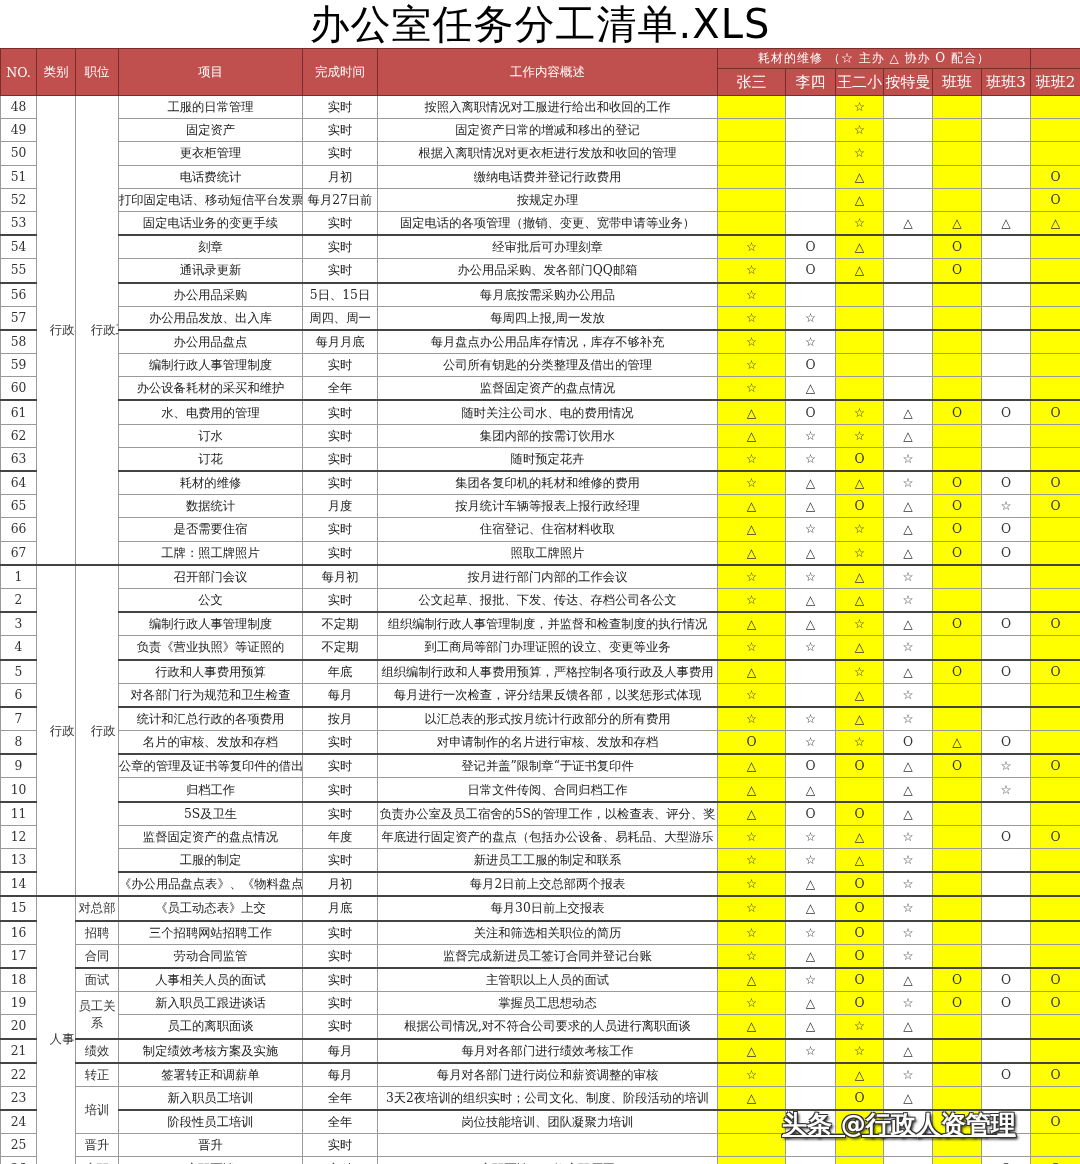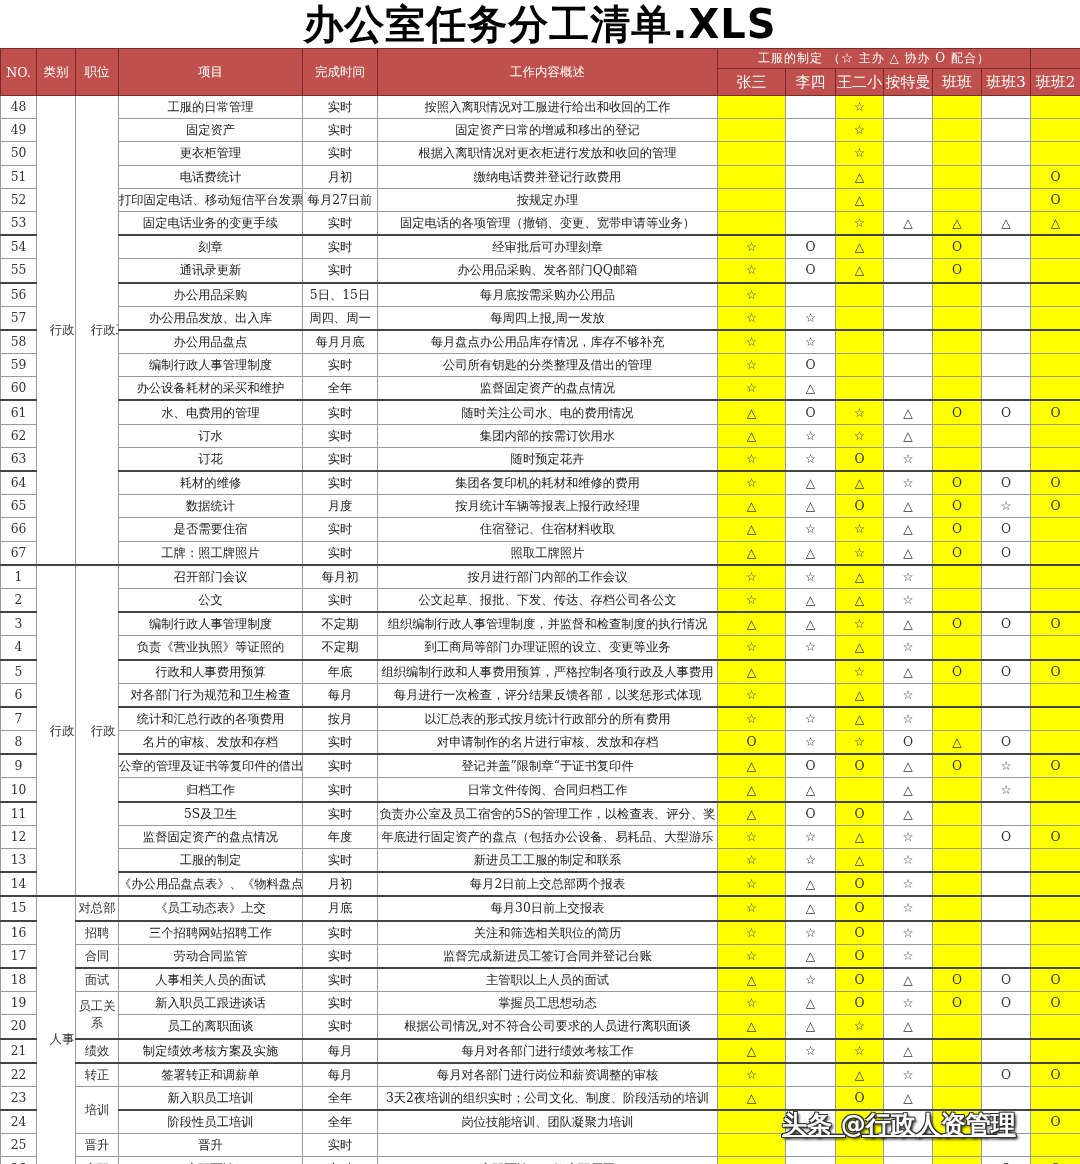--- a/index.html
+++ b/index.html
@@ -1,20 +1,20 @@
 <!DOCTYPE html>
 <html><head>
 <meta charset="utf-8">
 <style>
   html, body { margin:0; padding:0; background:#ffffff; }
   body { width:1080px; height:1164px; overflow:hidden; position:relative;
          font-family:"DejaVu Serif","Liberation Serif",serif; color:#222; }
   .title { position:absolute; left:0; top:0; width:1080px; height:48px;
            text-align:center; font-family:"DejaVu Sans","Liberation Sans",sans-serif;
-           font-weight:bold; font-size:40px; line-height:48px; color:#000; letter-spacing:1px; }
+           font-weight:normal; font-size:40px; line-height:48px; color:#000; letter-spacing:1px; }
   table.sheet { position:absolute; left:0; top:48px; border-collapse:collapse; table-layout:fixed; width:1080px; }
   table.sheet th { background:#c0504d; color:#fff; font-weight:normal; font-size:12.5px;
                    border:1px solid #7a2b2b; padding:0; text-align:center; }
   table.sheet th.legend { height:19px; font-size:12px; letter-spacing:1px; }
   table.sheet th.person { height:26px; font-size:15px; }
   table.sheet td { border:1px solid #9a9a9a; height:22.2px; padding:0; font-size:12.3px;
                    text-align:center; white-space:nowrap; overflow:hidden; line-height:22px; }
   td.no { color:#333; font-size:12px; }
   td.desc { text-align:left; padding-left:3px; }
   td.vert { vertical-align:middle; white-space:normal; line-height:17px; font-size:13px; color:#333; }
@@ -49,21 +49,21 @@
       <col style="width:50px">
   </colgroup>
   <thead>
     <tr>
       <th rowspan="2">NO.</th>
       <th rowspan="2">类别</th>
       <th rowspan="2">职位</th>
       <th rowspan="2">项目</th>
       <th rowspan="2">完成时间</th>
       <th rowspan="2">工作内容概述</th>
-      <th colspan="6" class="legend">工服的制定  （☆ 主办  △ 协办  O 配合）</th>
+      <th colspan="6" class="legend">耗材的维修  （☆ 主办  △ 协办  O 配合）</th>
       <th class="legend"></th>
     </tr>
     <tr>
       <th class="person">张三</th>
       <th class="person">李四</th>
       <th class="person">王二小</th>
       <th class="person">按特曼</th>
       <th class="person">班班</th>
       <th class="person">班班3</th>
       <th class="person">班班2</th>

